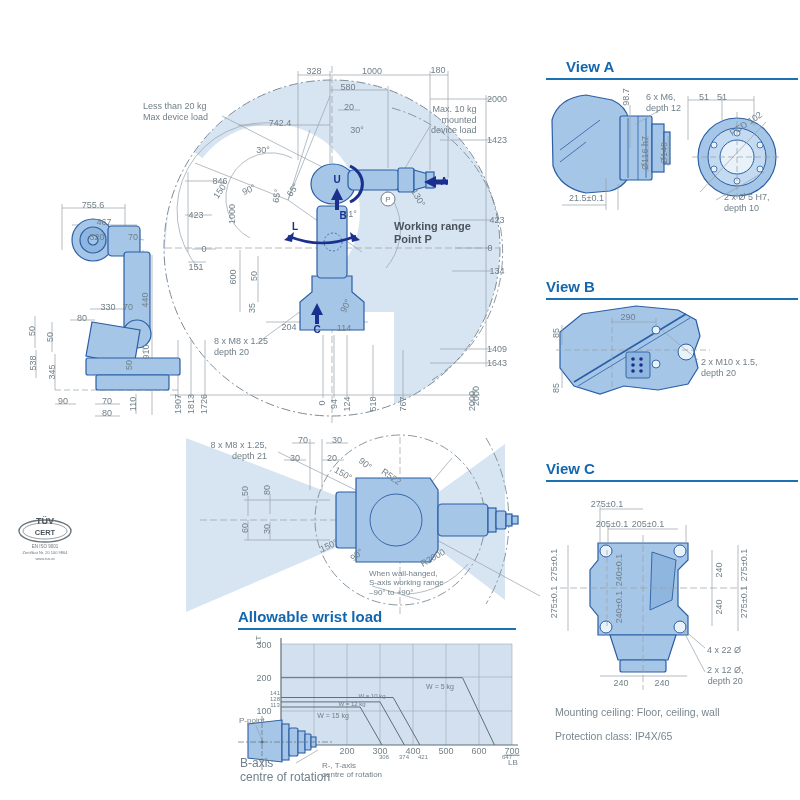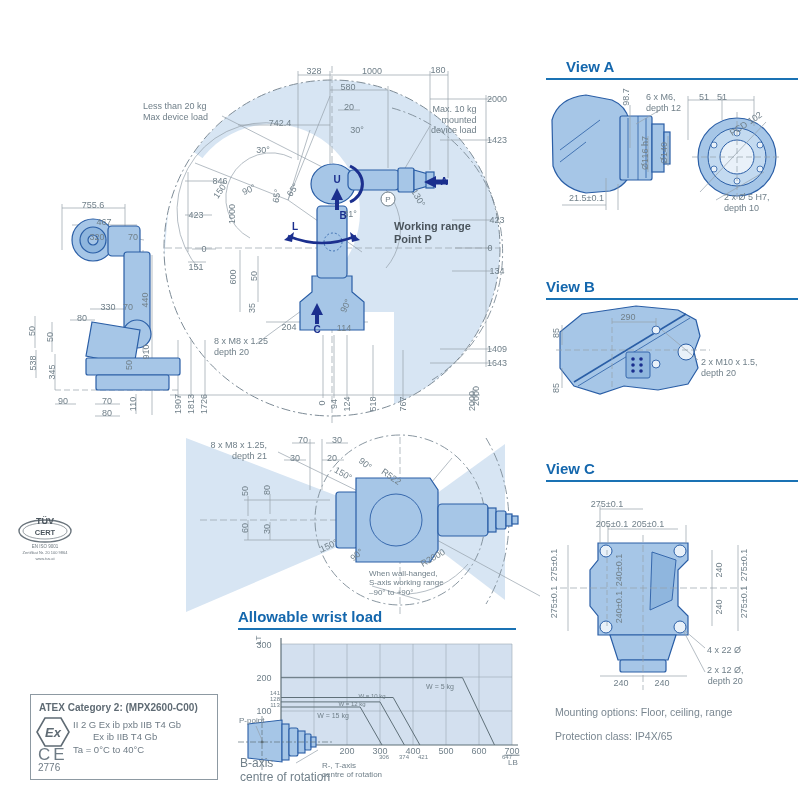--- a/index.html
+++ b/index.html
@@ -496,29 +496,17 @@
       <span class="dim" style="left: 372px; top: 697px; font-size: 6px; transform: translate(-50%, -50%);">W = 10 kg</span>
       <span class="dim" style="left: 352px; top: 705px; font-size: 6px; transform: translate(-50%, -50%);">W = 12 kg</span>
       <span class="dim" style="left: 333px; top: 716px; font-size: 7px; transform: translate(-50%, -50%);">W = 15 kg</span>
       <span class="dim" style="left: 239px; top: 721px; font-size: 8px; transform: translate(0px, -50%); text-align: left;">P-point</span>
       <span class="dim" style="left: 240px; top: 770px; font-size: 12px; transform: translate(0px, -50%); text-align: left;">B-axis
 centre of rotation</span>
       <span class="dim" style="left: 322px; top: 770px; font-size: 8px; transform: translate(0px, -50%); text-align: left;">R-, T-axis
 centre of rotation</span>
     </div>
 
-<div class="atex-box">
-  <div class="atex-title">ATEX Category 2: (MPX2600-C00)</div>
-  <svg class="ex-svg" width="34" height="30" viewBox="0 0 34 30">
-    <polygon points="9,1 25,1 33,15 25,29 9,29 1,15" fill="none" stroke="#5f6b74" stroke-width="1.6"></polygon>
-    <text x="17" y="20" text-anchor="middle" font-size="13" font-style="italic" font-weight="bold" fill="#5f6b74">Ex</text>
-  </svg>
-  <div class="atex-l1">II 2 G Ex ib pxb IIB T4 Gb</div>
-  <div class="atex-l2">Ex ib IIB T4 Gb</div>
-  <div class="atex-l3">Ta = 0°C to 40°C</div>
-  <div class="atex-ce">CE</div>
-  <div class="atex-num">2776</div>
+
+<div class="footer-line" style="left:555px;top:706px;">Mounting ceiling: Floor, ceiling, wall</div>
+<div class="footer-line" style="left:555px;top:730px;">Protection class: IP4X/65</div>
+
 </div>
 
-<div class="footer-line" style="left:555px;top:706px;">Mounting options: Floor, ceiling, range</div>
-<div class="footer-line" style="left:555px;top:730px;">Protection class: IP4X/65</div>
-
-</div>
-
 </body></html>

